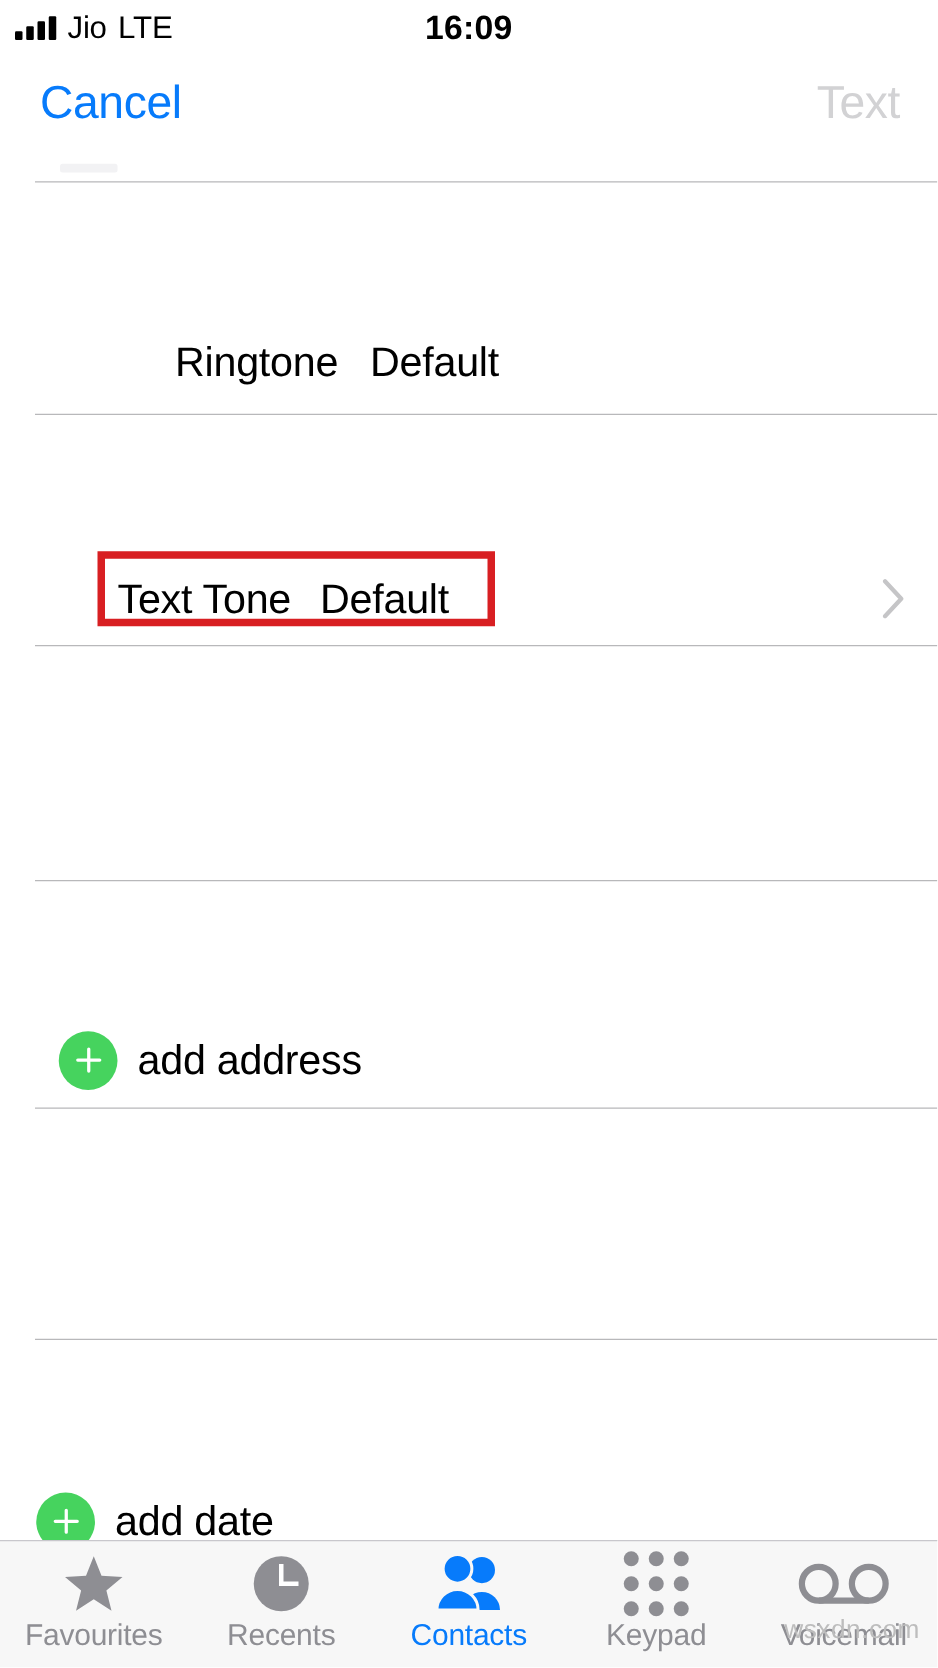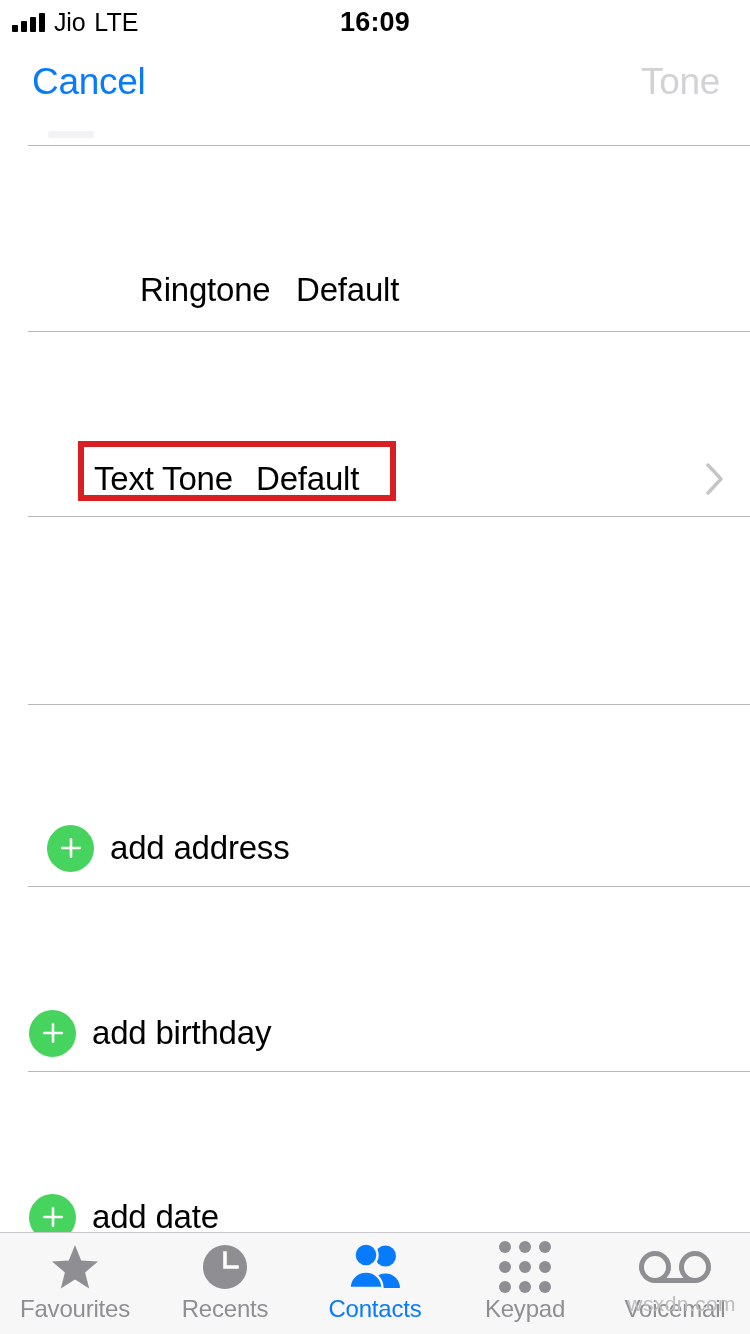--- a/index.html
+++ b/index.html
@@ -192,21 +192,21 @@
       <span class="carrier">Jio</span>
       <span class="netmode">LTE</span>
     </div>
 
     <div class="sb-time">16:09</div>
 
   </div>
 
   <div class="navbar">
     <button class="nav-btn nav-cancel">Cancel</button>
-    <button class="nav-btn nav-done">Tone</button>
+    <button class="nav-btn nav-done">Text</button>
   </div>
 
   <div class="content">
 
     <div class="cut-row">
       <div class="cut-ghost"></div>
     </div>
     <div class="sep" style="top:25px;"></div>
 
     <div class="row" style="top:140px; height:60px;margin-left:48px;">
@@ -237,28 +237,20 @@
     <div class="row" style="top:698px; height:60px;margin-left:18px;">
       <button class="plus-btn">
         <svg width="26" height="26" viewBox="0 0 26 26">
           <path d="M13 4.2 V21.8 M4.2 13 H21.8" stroke="#ffffff" stroke-width="2.6" stroke-linecap="round"></path>
         </svg>
       </button>
       <span class="add-label">add address</span>
     </div>
     <div class="sep" style="top:766px;"></div>
 
-    <div class="row" style="top:883px; height:60px;">
-      <button class="plus-btn">
-        <svg width="26" height="26" viewBox="0 0 26 26">
-          <path d="M13 4.2 V21.8 M4.2 13 H21.8" stroke="#ffffff" stroke-width="2.6" stroke-linecap="round"></path>
-        </svg>
-      </button>
-      <span class="add-label">add birthday</span>
-    </div>
     <div class="sep" style="top:951px;"></div>
 
     <div class="row" style="top:1067px; height:60px;">
       <button class="plus-btn">
         <svg width="26" height="26" viewBox="0 0 26 26">
           <path d="M13 4.2 V21.8 M4.2 13 H21.8" stroke="#ffffff" stroke-width="2.6" stroke-linecap="round"></path>
         </svg>
       </button>
       <span class="add-label">add date</span>
     </div>

